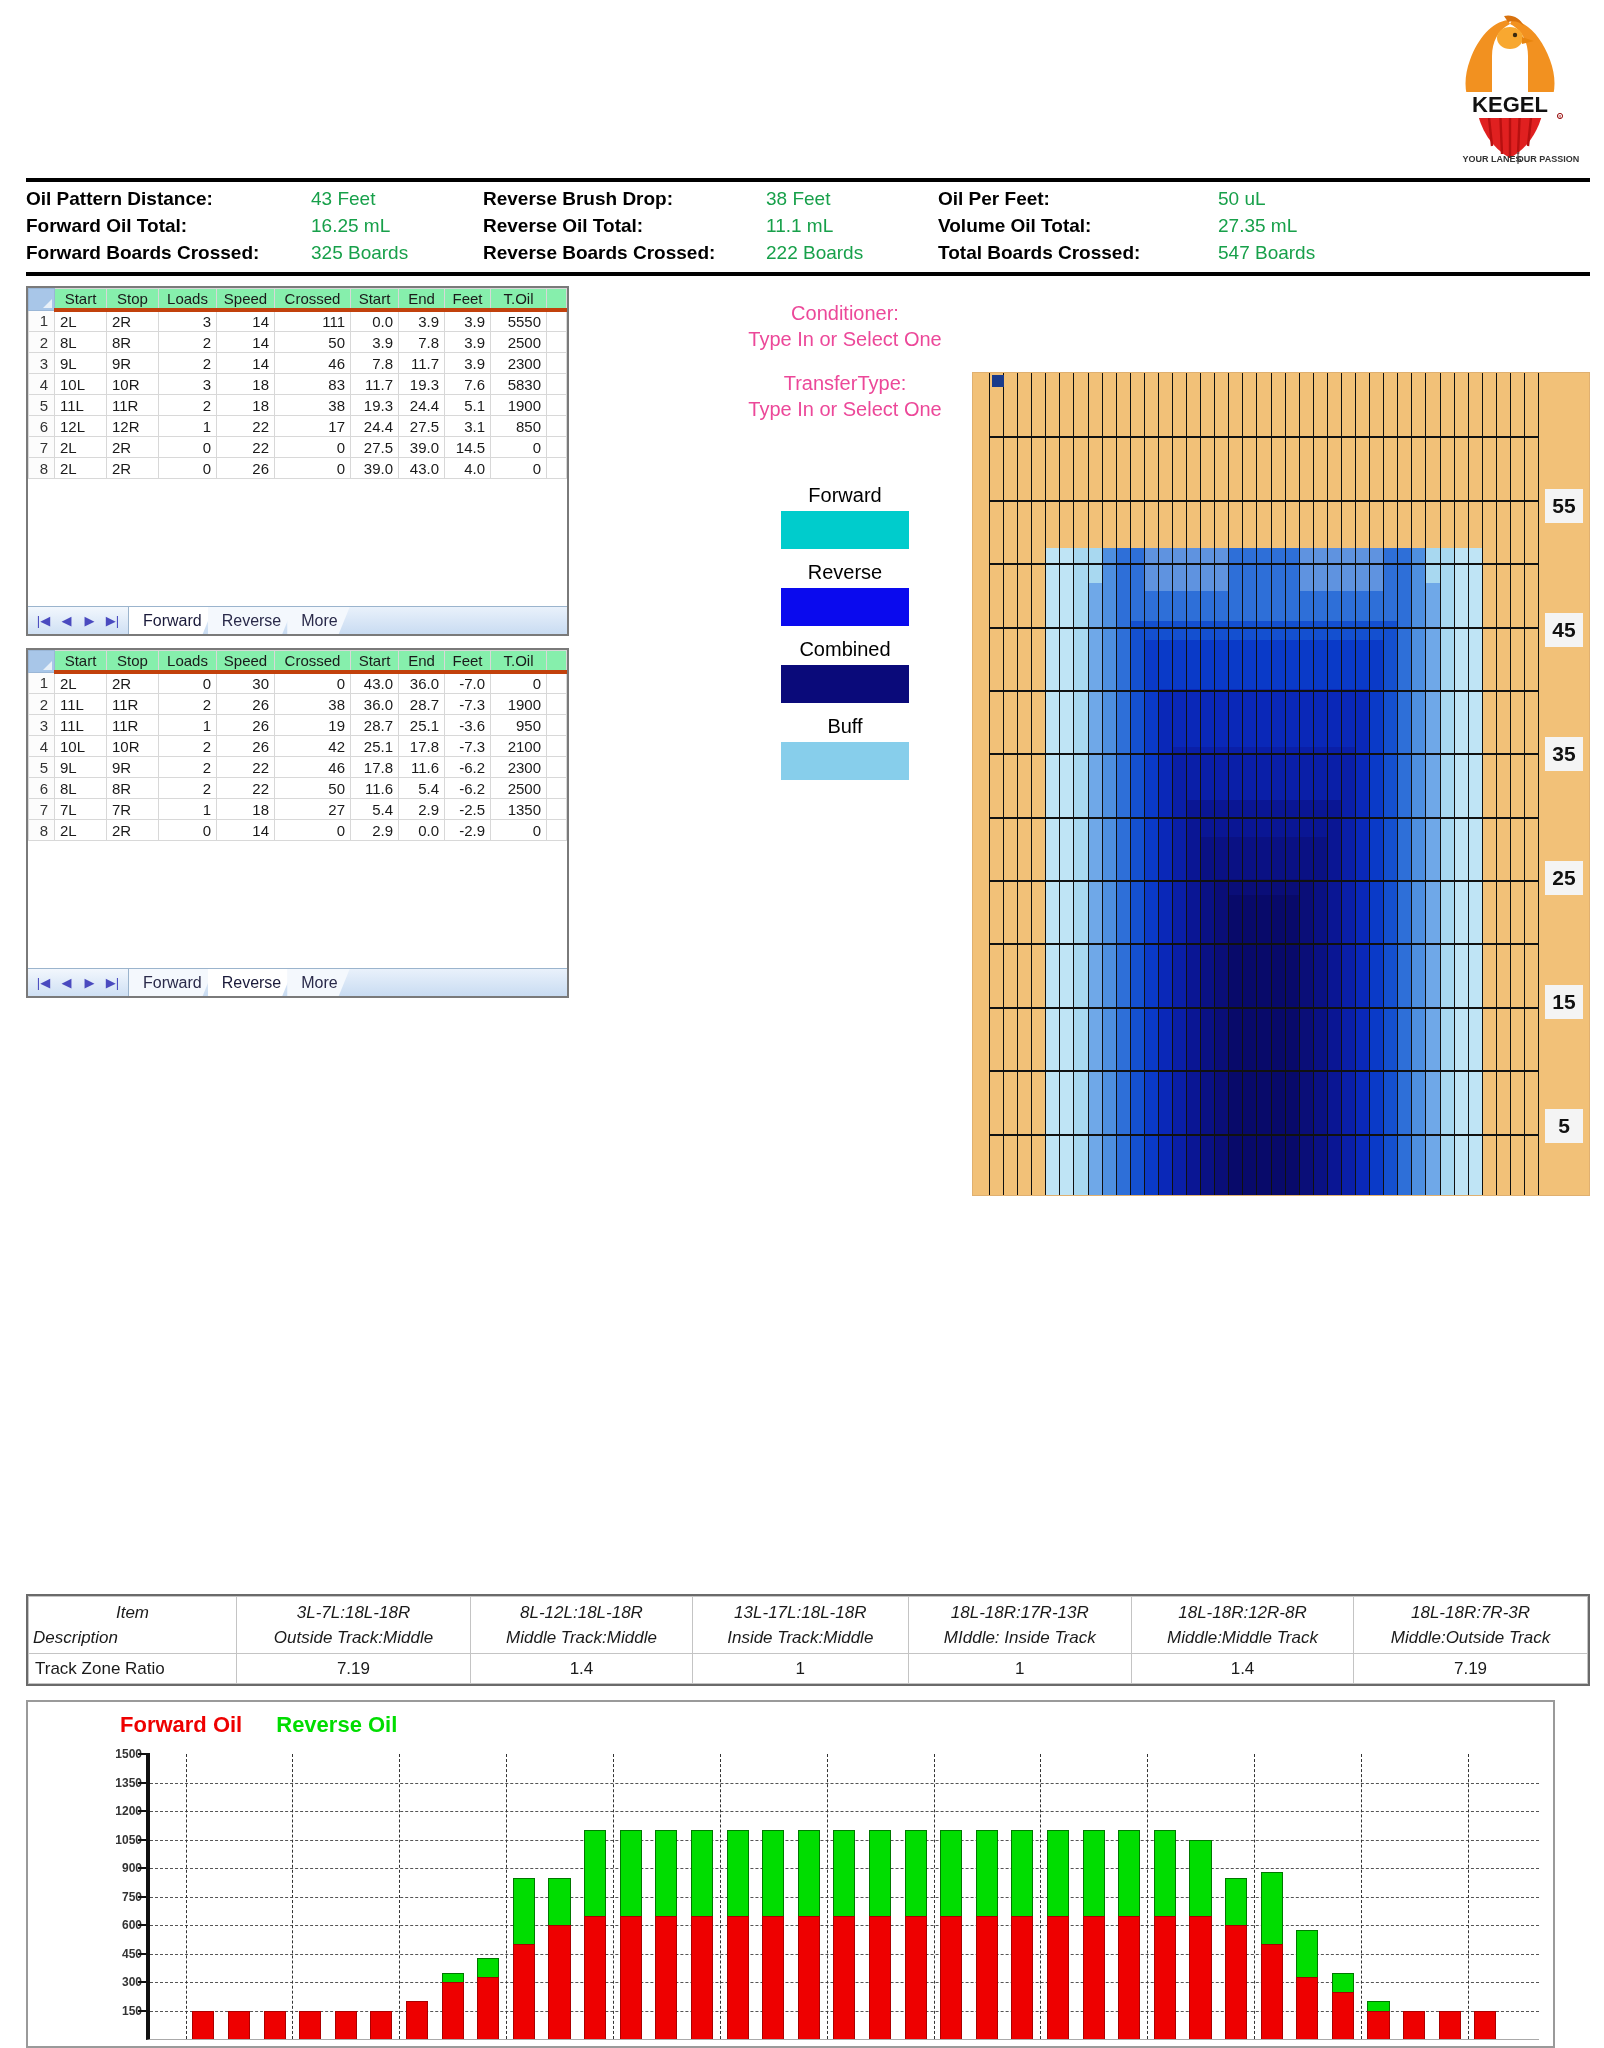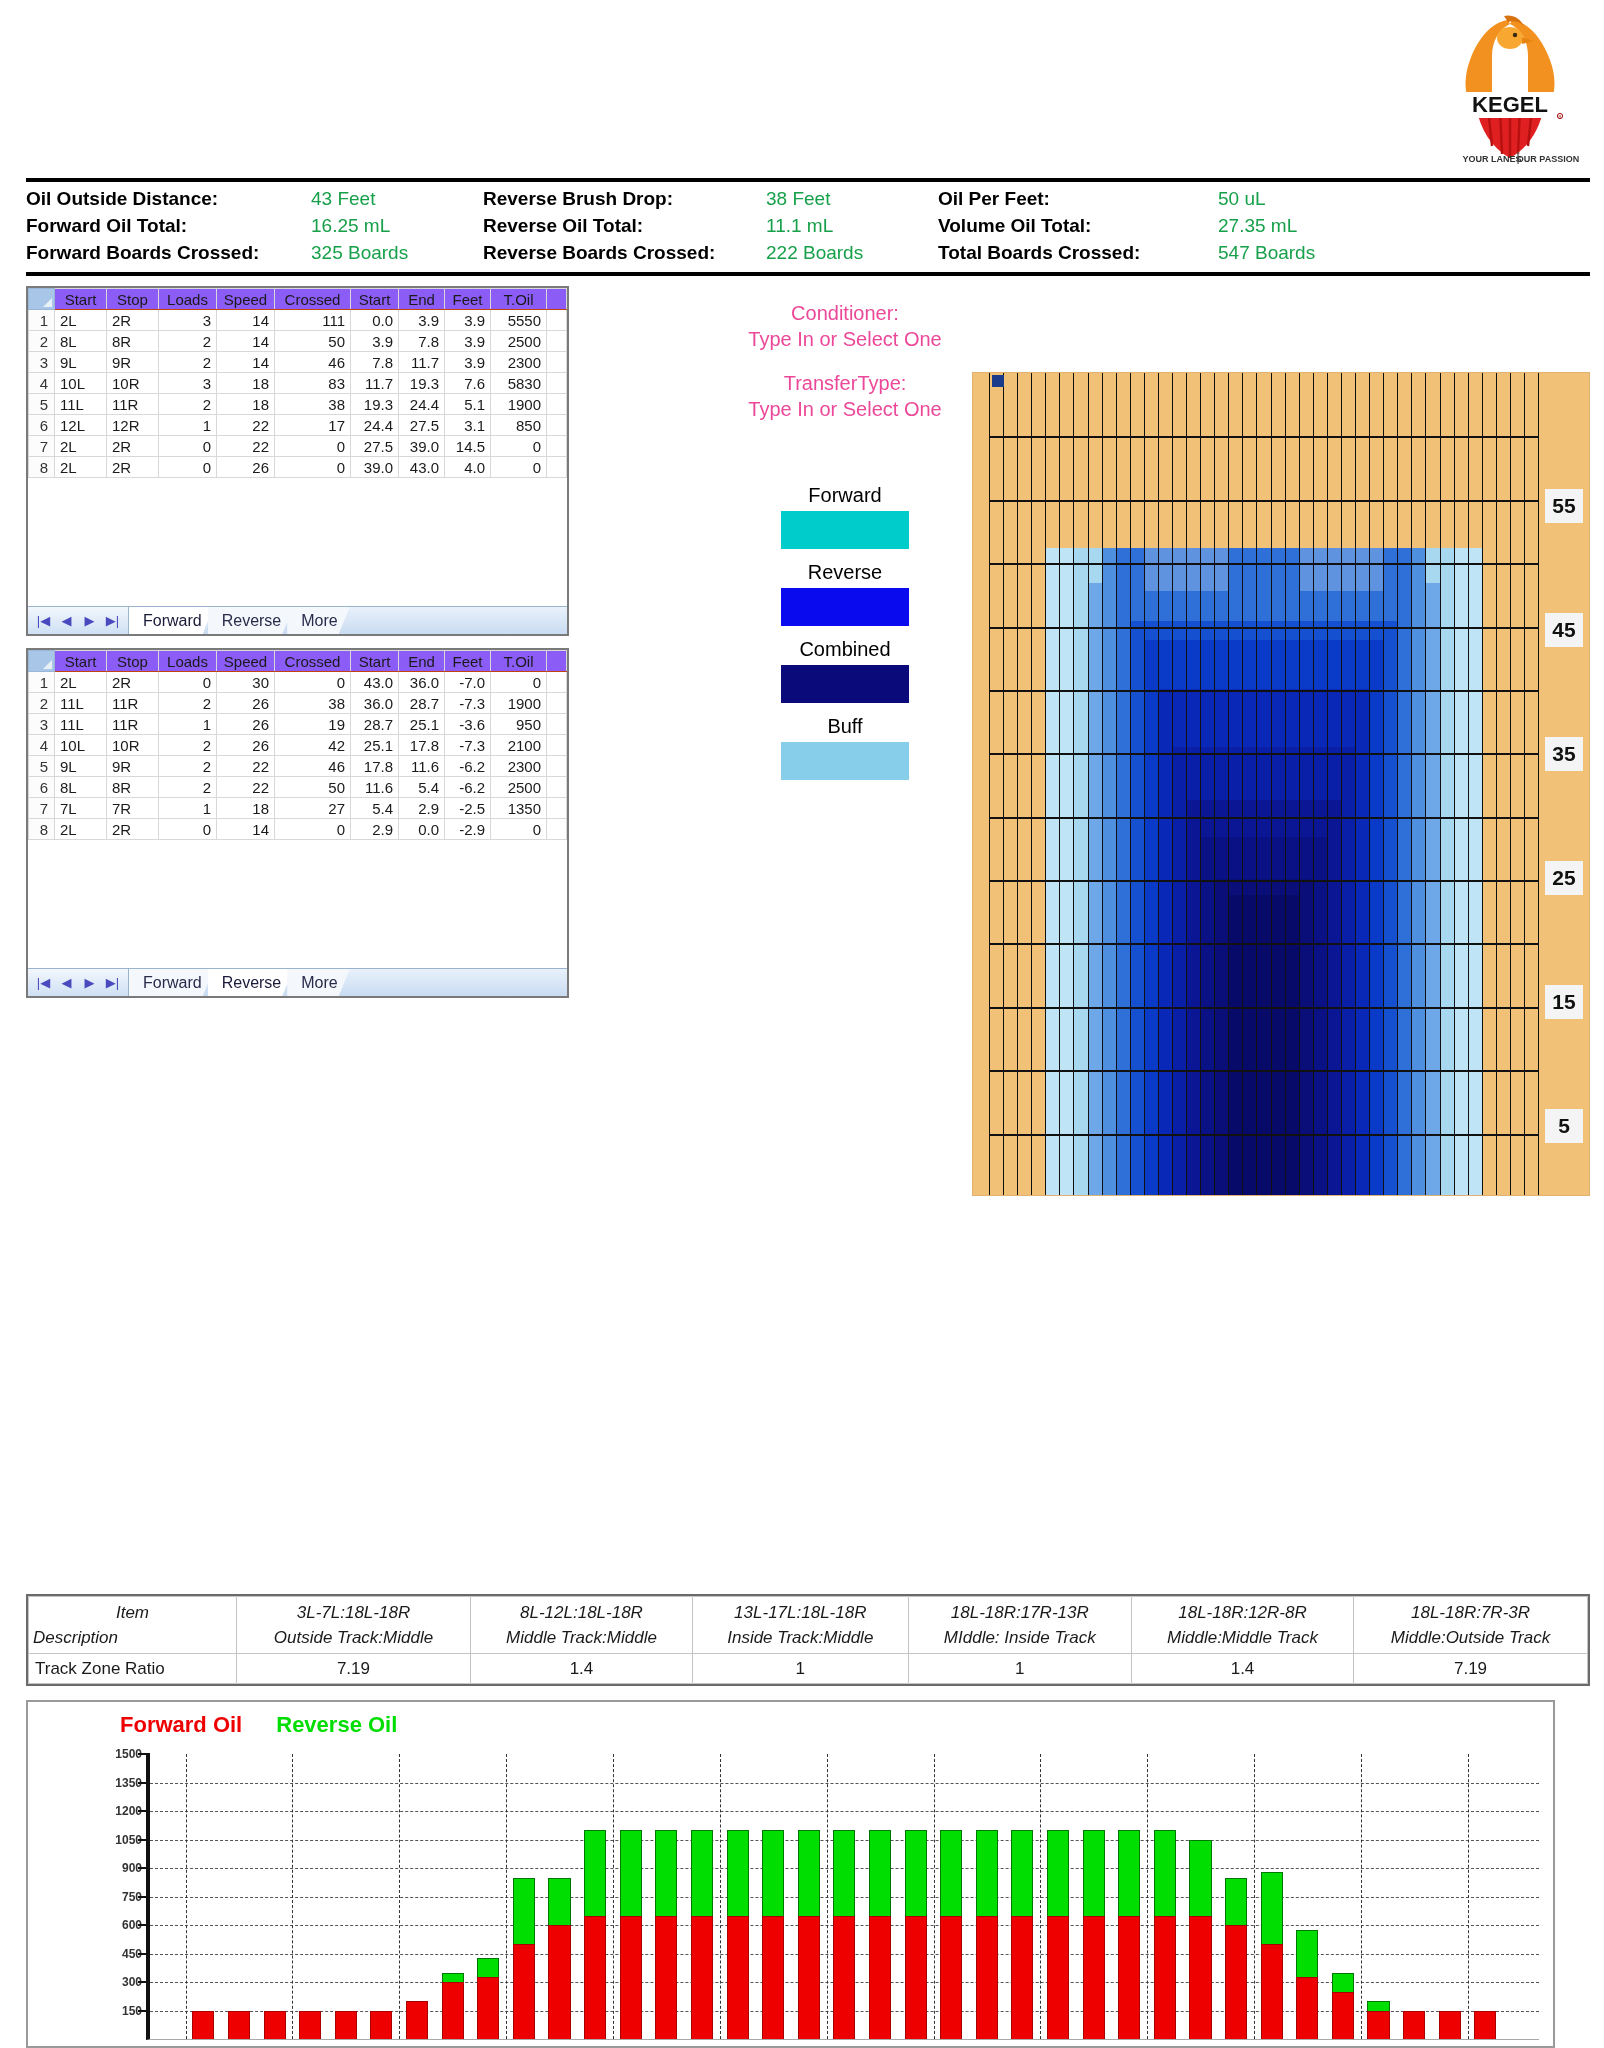--- a/index.html
+++ b/index.html
@@ -45,21 +45,21 @@
   }
   .grid-panel.p1 { left:26px; top:286px; width:543px; height:350px; }
   .grid-panel.p2 { left:26px; top:648px; width:543px; height:350px; }
 
   table.dgrid { border-collapse:collapse; width:100%; font-size:15px; color:#1a1a1a; }
   table.dgrid th, table.dgrid td {
     border:1px solid #d8d8d8;
     padding:1px 5px; height:21px; font-weight:normal; text-align:right;
     white-space:nowrap;
   }
-  table.dgrid thead th { text-align:center; background:#8b5cf6; border-bottom:1px solid #c2410c; }
+  table.dgrid thead th { text-align:center; background:#86efac; border-bottom:4px solid #c2410c; }
   table.dgrid th.corner {
     background:#a8c6e8; width:26px; border:1px solid #9ab6d6; position:relative;
   }
   table.dgrid th.corner::after{
     content:""; position:absolute; right:2px; bottom:2px;
     border-left:9px solid transparent; border-bottom:9px solid #e8f0f8;
   }
   table.dgrid td.rownum { text-align:right; background:#fcfcfc; color:#333; width:26px; padding-right:6px;}
   table.dgrid td.lf { text-align:left; }
   table.dgrid col.c-num  { width:26px; }
@@ -200,21 +200,21 @@
 
       <text x="62" y="154" font-family="Liberation Sans, sans-serif" font-size="9" font-weight="bold" fill="#333" text-anchor="middle">YOUR LANES</text>
       <line x1="88" y1="144" x2="88" y2="156" stroke="#666" stroke-width="1.4"></line>
       <text x="118" y="154" font-family="Liberation Sans, sans-serif" font-size="9" font-weight="bold" fill="#333" text-anchor="middle">OUR PASSION</text>
     </svg>
   </div>
 </div>
 <div class="hr-thick"></div>
 
 <div class="stats" id="stats-grid">
-    <div class="lbl">Oil Outside Distance:</div>
+    <div class="lbl">Oil Pattern Distance:</div>
     <div class="val">43 Feet</div>
     <div class="lbl">Reverse Brush Drop:</div>
     <div class="val">38 Feet</div>
     <div class="lbl">Oil Per Feet:</div>
     <div class="val">50 uL</div>
     <div class="lbl">Forward Oil Total:</div>
     <div class="val">16.25 mL</div>
     <div class="lbl">Reverse Oil Total:</div>
     <div class="val">11.1 mL</div>
     <div class="lbl">Volume Oil Total:</div>

